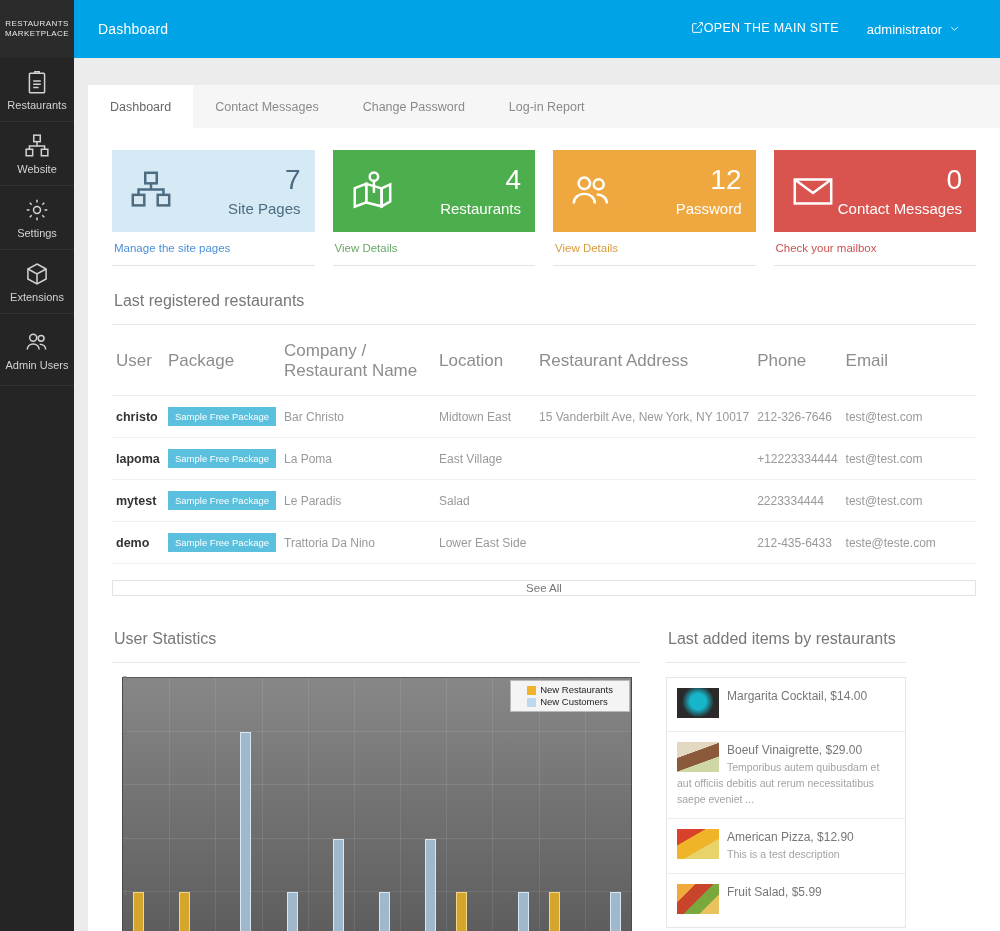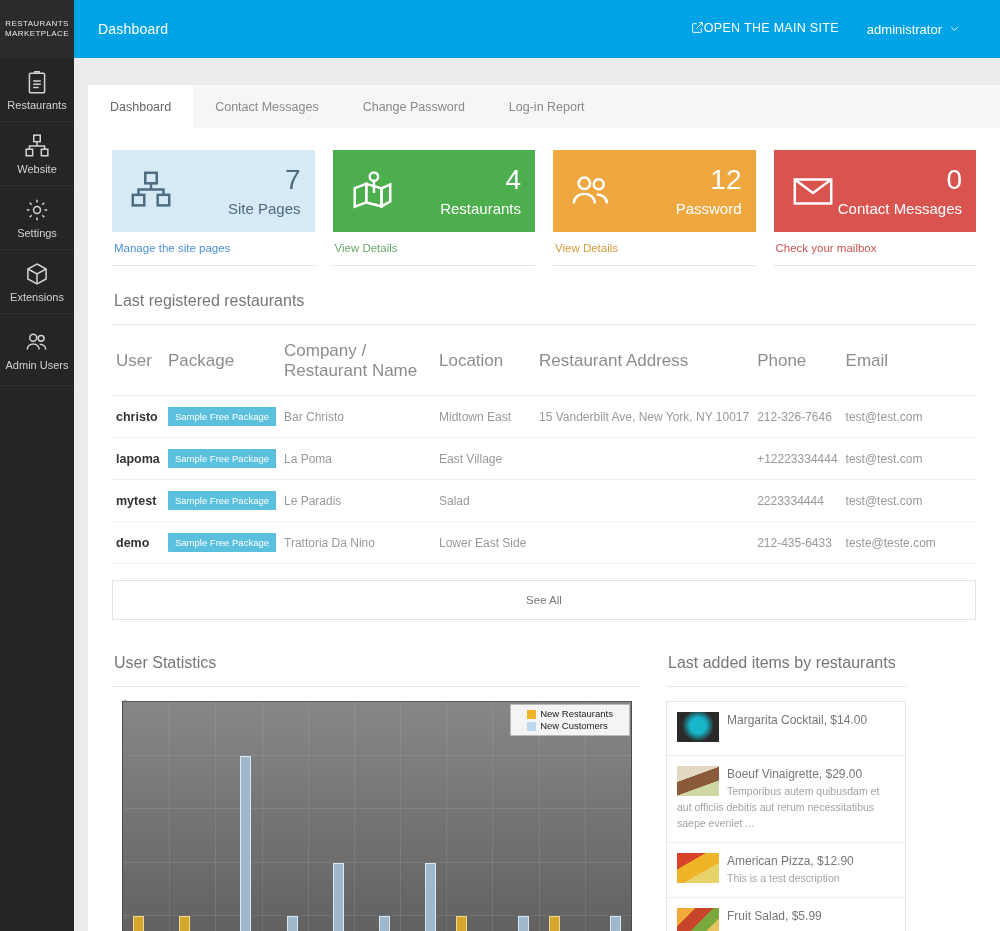--- a/index.html
+++ b/index.html
@@ -113,21 +113,21 @@
     border-bottom: 1px solid #f0f0f0; white-space: nowrap;
   }
   table.tbl td.user { color: #333; font-weight: bold; font-size: 12.5px; }
   .pkg {
     display: inline-block; background: #5bc0de; color: #fff;
     font-size: 9.5px; padding: 4px 7px; white-space: nowrap;
   }
   .see-all {
     margin: 16px 0 0 0; border: 1px solid #e3e3e3; background: #fff;
     text-align: center; font-size: 11.5px; color: #777;
-    padding: 13px 0; cursor: pointer;
+    padding: 1px 0; cursor: pointer;
   }
 
   
   .lower { display: flex; gap: 26px; padding-top: 8px; }
   .lower-left { width: 528px; }
   .lower-right { width: 240px; }
 
   
   .chart-wrap { padding: 14px 0 0 0; }
   .chart-box { position: relative; width: 520px; height: 270px; }

